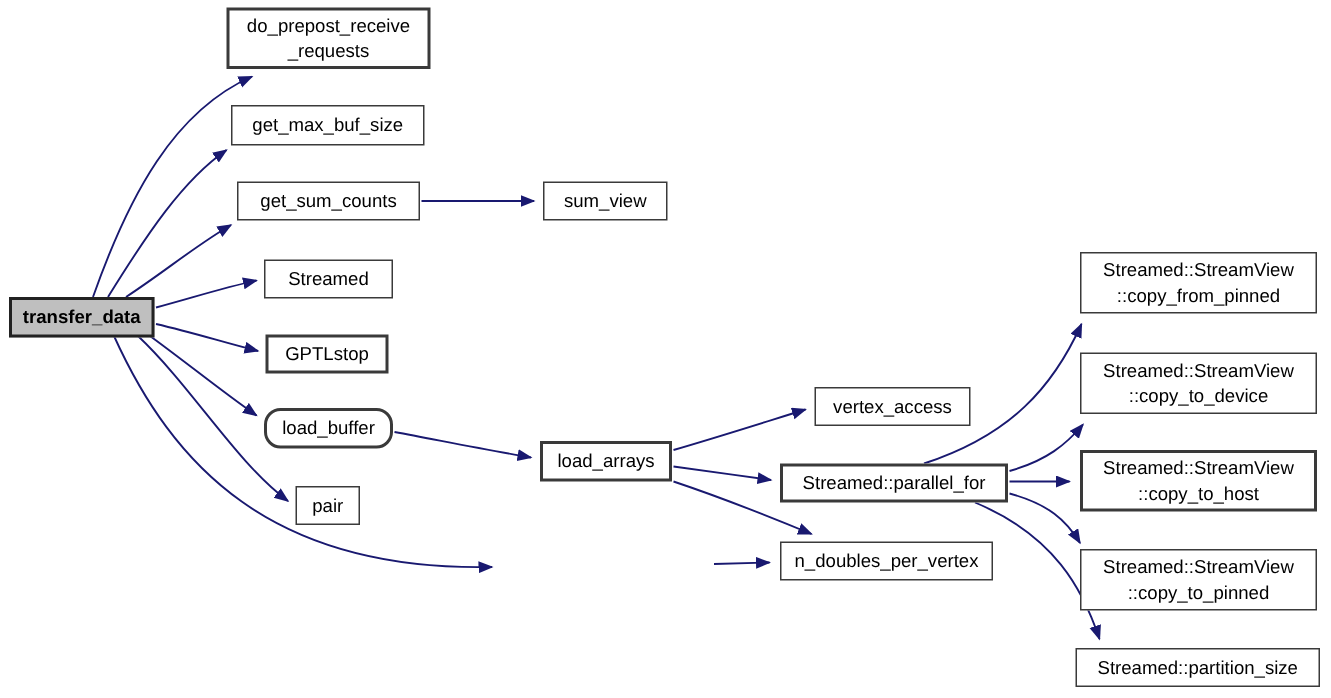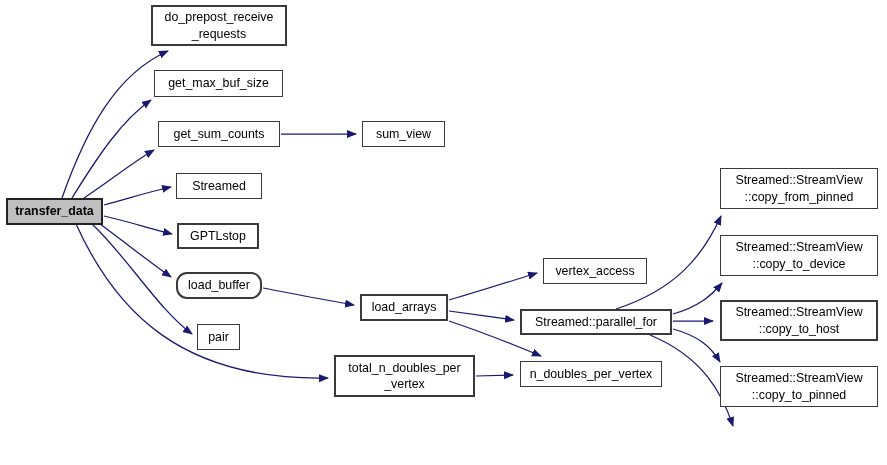--- a/index.html
+++ b/index.html
@@ -81,35 +81,34 @@
   <div class="node" style="left:176px;top:173px;width:86px;height:26px;">Streamed</div>
 
   <div class="node b2" style="left:177px;top:223px;width:82px;height:26px;">GPTLstop</div>
 
   <div class="node b2" style="left:176px;top:272px;width:86px;height:27px;border-radius:11px;">load_buffer</div>
 
   <div class="node" style="left:197px;top:324px;width:43px;height:26px;">pair</div>
 
   <div class="node b2" style="left:360px;top:294px;width:88px;height:27px;">load_arrays</div>
 
-  <div class="node b2" style="left:334px;top:355px;width:141px;height:42px;">total_n_doubles_per
-_vertex</div>
 
   <div class="node" style="left:543px;top:258px;width:104px;height:26px;">vertex_access</div>
 
   <div class="node" style="left:520px;top:361px;width:142px;height:26px;">n_doubles_per_vertex</div>
 
   <div class="node b2" style="left:520px;top:309px;width:152px;height:26px;">Streamed::parallel_for</div>
 
   <div class="node" style="left:720px;top:168px;width:158px;height:41px;">Streamed::StreamView
 ::copy_from_pinned</div>
 
   <div class="node" style="left:720px;top:235px;width:158px;height:41px;">Streamed::StreamView
 ::copy_to_device</div>
 
   <div class="node b2" style="left:720px;top:300px;width:158px;height:41px;">Streamed::StreamView
 ::copy_to_host</div>
 
   <div class="node" style="left:720px;top:366px;width:158px;height:41px;">Streamed::StreamView
 ::copy_to_pinned</div>
 
+  <div class="node" style="left:717px;top:432px;width:163px;height:26px;">Streamed::partition_size</div>
 
 </div>
 
 </body></html>

